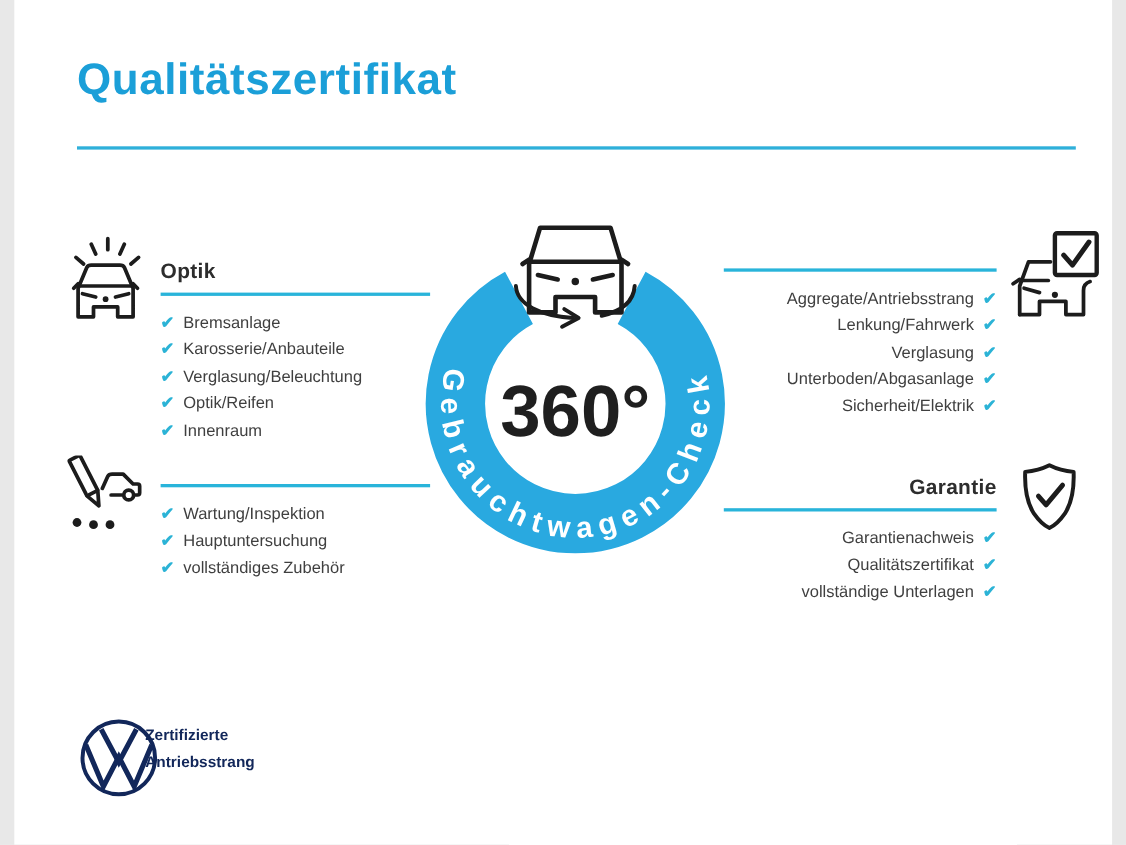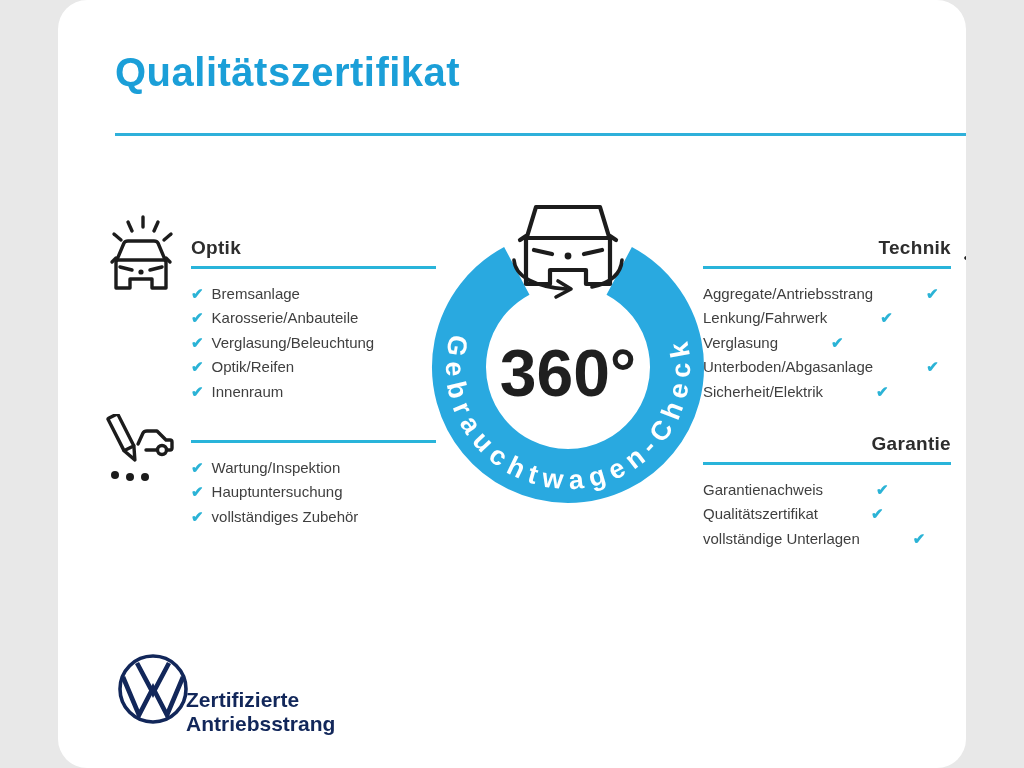--- a/index.html
+++ b/index.html
@@ -1,58 +1,58 @@
 <!DOCTYPE html>
 <html><head>
 <meta charset="utf-8">
 <style>
   html,body{margin:0;padding:0;background:#e8e8e8;}
   .canvas{
-    position:relative;width:908px;height:768px;background:#ffffff;
-    font-family:"Liberation Sans",sans-serif;overflow:hidden;margin:0 auto;border-radius:29px;
+    position:relative;width:998px;height:768px;background:#ffffff;
+    font-family:"Liberation Sans",sans-serif;overflow:hidden;margin:0 auto;
   }
   
   .page-title{
     position:absolute;left:57px;top:50px;
     font-size:40px;font-weight:bold;color:#1b9fd8;letter-spacing:.5px;
   }
   .title-rule{
     position:absolute;left:57px;top:133px;width:908px;height:3px;background:#2fb0da;
   }
   
   .sec{position:absolute;width:245px;}
   .sec .hd{font-size:19px;font-weight:bold;color:#2d2d2d;letter-spacing:.3px;}
   .sec .rule{height:3px;background:#29b4da;margin-top:7px;}
   .sec ul{list-style:none;margin:12px 0 0;padding:0;}
   .sec li{display:flex;align-items:center;height:24.5px;font-size:15px;color:#3f3f3f;}
   .sec .chk{color:#2bb3d6;font-size:15px;font-weight:bold;line-height:1;}
   .sec-left li .chk{margin-right:8px;}
   .sec-right{text-align:right;width:248px;}
-  .sec-right li{justify-content:flex-start;gap:45px;}
+  .sec-right li{justify-content:flex-end;}
   .sec-right li .chk{margin-left:8px;}
   #sec-optik{left:133px;top:237px;}
   #sec-technik{left:645px;top:237px;}
   #sec-wartung{left:133px;top:433px;}
   #sec-garantie{left:645px;top:433px;}
   
   .icon{position:absolute;}
   #icon-optik{left:46px;top:212px;}
   #icon-wartung{left:44px;top:414px;}
   #icon-technik{left:906px;top:210px;}
   #icon-garantie{left:912px;top:420px;}
   
   #center-graphic{position:absolute;left:340px;top:178px;}
   .ring-text{font-family:"Liberation Sans",sans-serif;font-size:27px;font-weight:bold;
     fill:#ffffff;letter-spacing:7px;}
   .degree-text{font-family:"Liberation Sans",sans-serif;font-size:66px;font-weight:bold;fill:#1f1f1f;}
   
   #vw-logo{position:absolute;left:58px;top:652px;}
   .brand-text{
-    position:absolute;left:128px;top:656px;
-    font-size:21px;font-weight:bold;color:#12275a;line-height:24px;margin-top:32px;
+    position:absolute;left:119px;top:656px;
+    font-size:14px;font-weight:bold;color:#12275a;line-height:24px;
   }
 </style>
 </head>
 <body>
 
 <div class="canvas">
 
   <div class="page-title">Qualitätszertifikat</div>
   <div class="title-rule"></div>
 
@@ -103,21 +103,20 @@
     <path d="M72 46 Q66 48 66 54 L66 76 L50 76 L50 64 L26 64 L26 76 L8 76"></path>
     <path d="M10 45 H34"></path>
     <path d="M12 52 L26 56"></path>
     <circle cx="40" cy="58" r="2.8" fill="#1c1c1c" stroke="none"></circle>
     <path d="M2 48 L8 44"></path>
     <rect x="40" y="2" width="38" height="38" rx="2" stroke-width="4"></rect>
     <path d="M48 22 L56 31 L71 10" stroke-width="4.5"></path>
   </svg>
 
   <div id="sec-technik" class="sec sec-right">
-    <div class="hd">Technik</div>
     <div class="rule"></div>
     <ul>
       <li>
           <span>Aggregate/Antriebsstrang</span>
           <span class="chk">✔</span>
         </li>
       <li>
           <span>Lenkung/Fahrwerk</span>
           <span class="chk">✔</span>
         </li>

